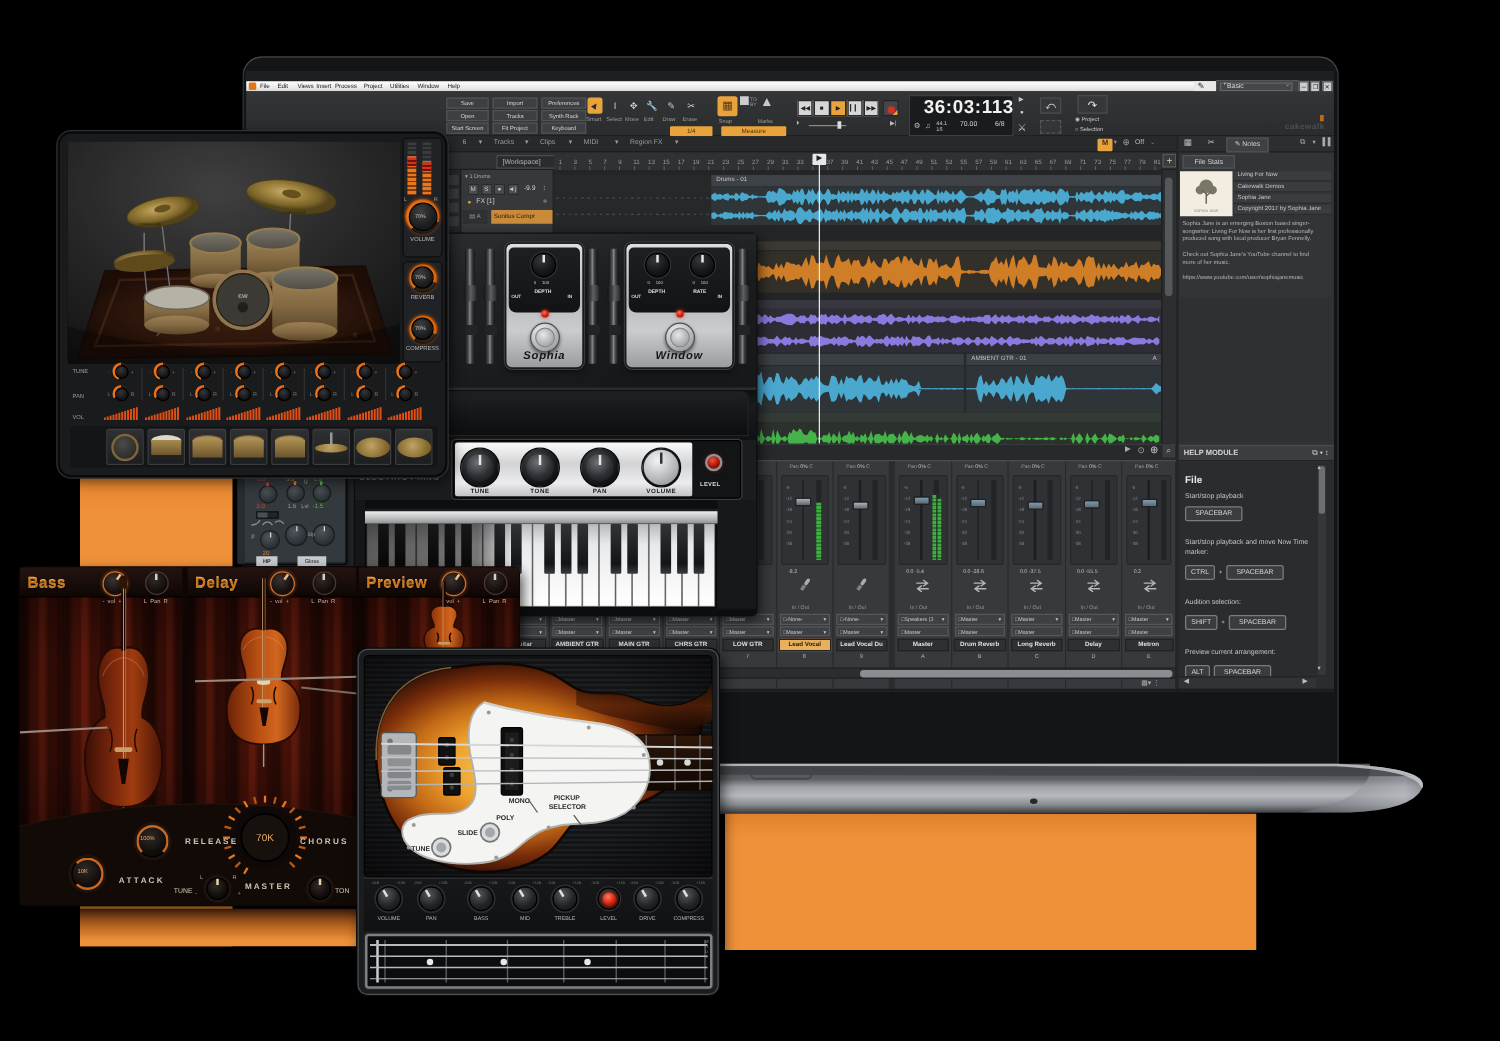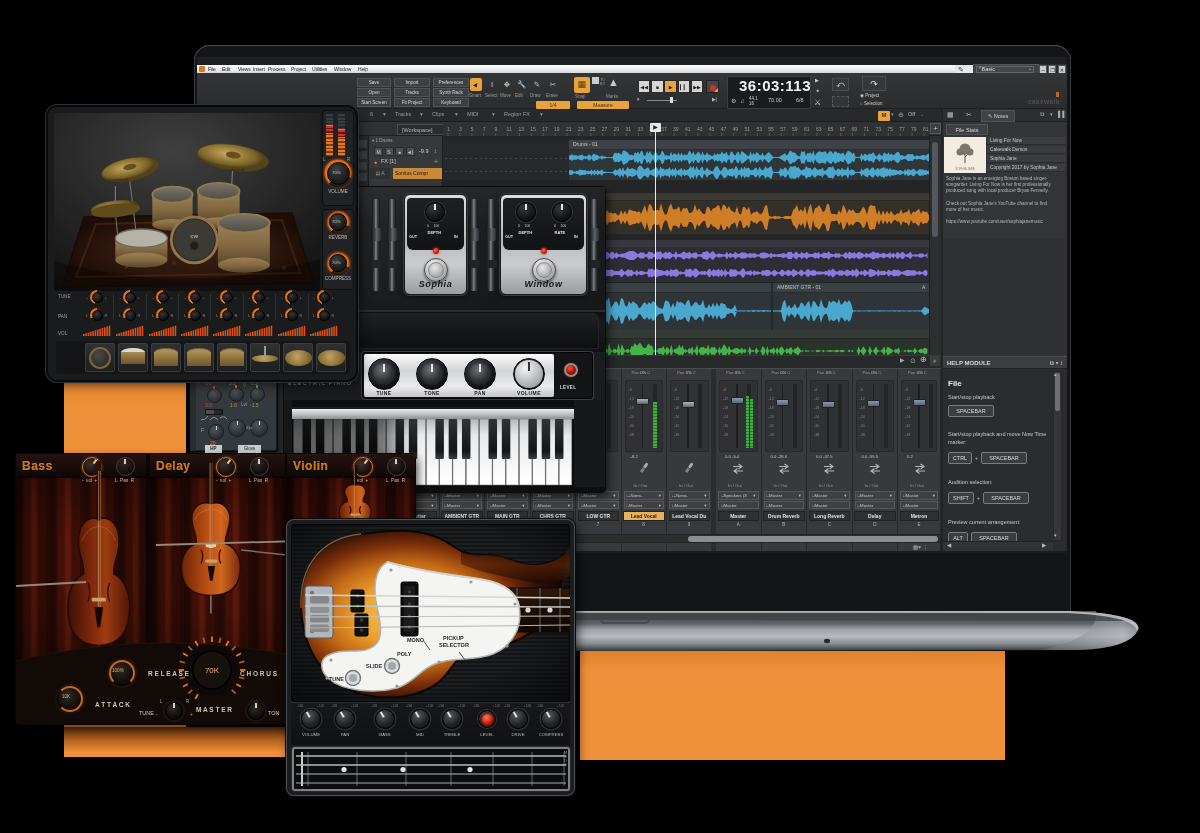--- a/index.html
+++ b/index.html
@@ -1252,21 +1252,21 @@
 <div style="position:absolute;left:156px;top:460px;font-size:12px;color:#c9781e;white-space:nowrap;line-height:1;font-family:'Liberation Serif',serif;text-shadow:0 1px 1px #000,0 -0.5px 0 #f2b868;letter-spacing:0.5px;"><b>Delay</b></div>
 <div style="position:absolute;left:216px;top:457px;width:20px;height:20px;border-radius:50%;background:radial-gradient(circle at 40% 32%,#3c3330,#17100e 60%);border:1.5px solid #d8742a;box-shadow:0 0 3px rgba(230,120,40,0.6);"></div>
 <div style="position:absolute;left:228px;top:459px;width:1.5px;height:5px;background:#e8c090;transform:rotate(35deg);"></div>
 <div style="position:absolute;left:249.5px;top:457px;width:19px;height:19px;border-radius:50%;background:radial-gradient(circle at 40% 32%,#332a27,#120c0a 65%);border:1px solid #4a3a32;"></div>
 <div style="position:absolute;left:258.25px;top:458.5px;width:1.5px;height:5px;background:#d8d0c8;"></div>
 <div style="position:absolute;left:216px;top:478.5px;font-size:4.6px;color:#c8bca8;white-space:nowrap;line-height:1;">-&nbsp; vol &nbsp;+</div>
 <div style="position:absolute;left:249px;top:478.5px;font-size:4.6px;color:#c8bca8;white-space:nowrap;line-height:1;">L&nbsp; Pan &nbsp;R</div>
 <div style="position:absolute;left:287px;top:454px;width:128px;height:270px;background:repeating-linear-gradient(90deg,#150503 0 5px,#3c0e07 9px 14px,#5c190c 16px 19px,#2c0a05 23px 30px,#1c0604 30px 34px),linear-gradient(180deg,rgba(0,0,0,0.3),rgba(0,0,0,0) 25%,rgba(0,0,0,0) 60%,rgba(0,0,0,0.35));background-blend-mode:multiply;"></div>
 <div style="position:absolute;left:287px;top:454px;width:128px;height:270px;background:radial-gradient(ellipse at 50% 42%, rgba(150,40,18,0.18), rgba(0,0,0,0.42) 95%);"></div>
 <div style="position:absolute;left:287px;top:454px;width:128px;height:24px;background:linear-gradient(180deg,#241310,#140a08 75%,#0e0705);border-bottom:1px solid #000;"></div>
-<div style="position:absolute;left:293px;top:460px;font-size:12px;color:#c9781e;white-space:nowrap;line-height:1;font-family:'Liberation Serif',serif;text-shadow:0 1px 1px #000,0 -0.5px 0 #f2b868;letter-spacing:0.5px;"><b>Violin</b></div>
+<div style="position:absolute;left:293px;top:460px;font-size:12px;color:#c9781e;white-space:nowrap;line-height:1;font-family:'Liberation Serif',serif;text-shadow:0 1px 1px #000,0 -0.5px 0 #f2b868;letter-spacing:0.5px;"><b>Preview</b></div>
 <div style="position:absolute;left:353px;top:457px;width:20px;height:20px;border-radius:50%;background:radial-gradient(circle at 40% 32%,#3c3330,#17100e 60%);border:1.5px solid #d8742a;box-shadow:0 0 3px rgba(230,120,40,0.6);"></div>
 <div style="position:absolute;left:365px;top:459px;width:1.5px;height:5px;background:#e8c090;transform:rotate(35deg);"></div>
 <div style="position:absolute;left:386.5px;top:457px;width:19px;height:19px;border-radius:50%;background:radial-gradient(circle at 40% 32%,#332a27,#120c0a 65%);border:1px solid #4a3a32;"></div>
 <div style="position:absolute;left:395.25px;top:458.5px;width:1.5px;height:5px;background:#d8d0c8;"></div>
 <div style="position:absolute;left:353px;top:478.5px;font-size:4.6px;color:#c8bca8;white-space:nowrap;line-height:1;">-&nbsp; vol &nbsp;+</div>
 <div style="position:absolute;left:386px;top:478.5px;font-size:4.6px;color:#c8bca8;white-space:nowrap;line-height:1;">L&nbsp; Pan &nbsp;R</div>
 <div style="position:absolute;left:146px;top:454px;width:4px;height:270px;background:#0c0605;"></div>
 <div style="position:absolute;left:285px;top:454px;width:2px;height:270px;background:#0c0605;"></div>
 <div style="position:absolute;left:16px;top:454px;width:399px;height:270px;">
       <svg width="399" height="270" viewBox="0 0 399 270" style="display:block">

